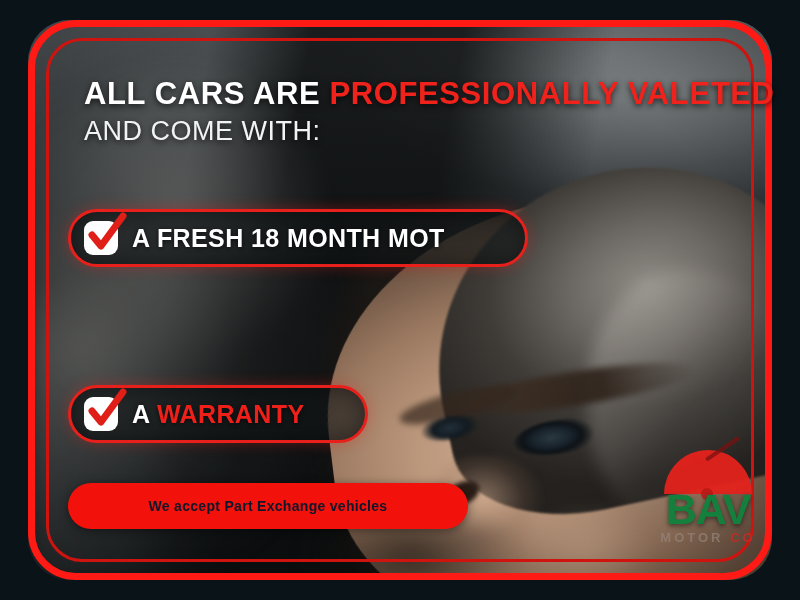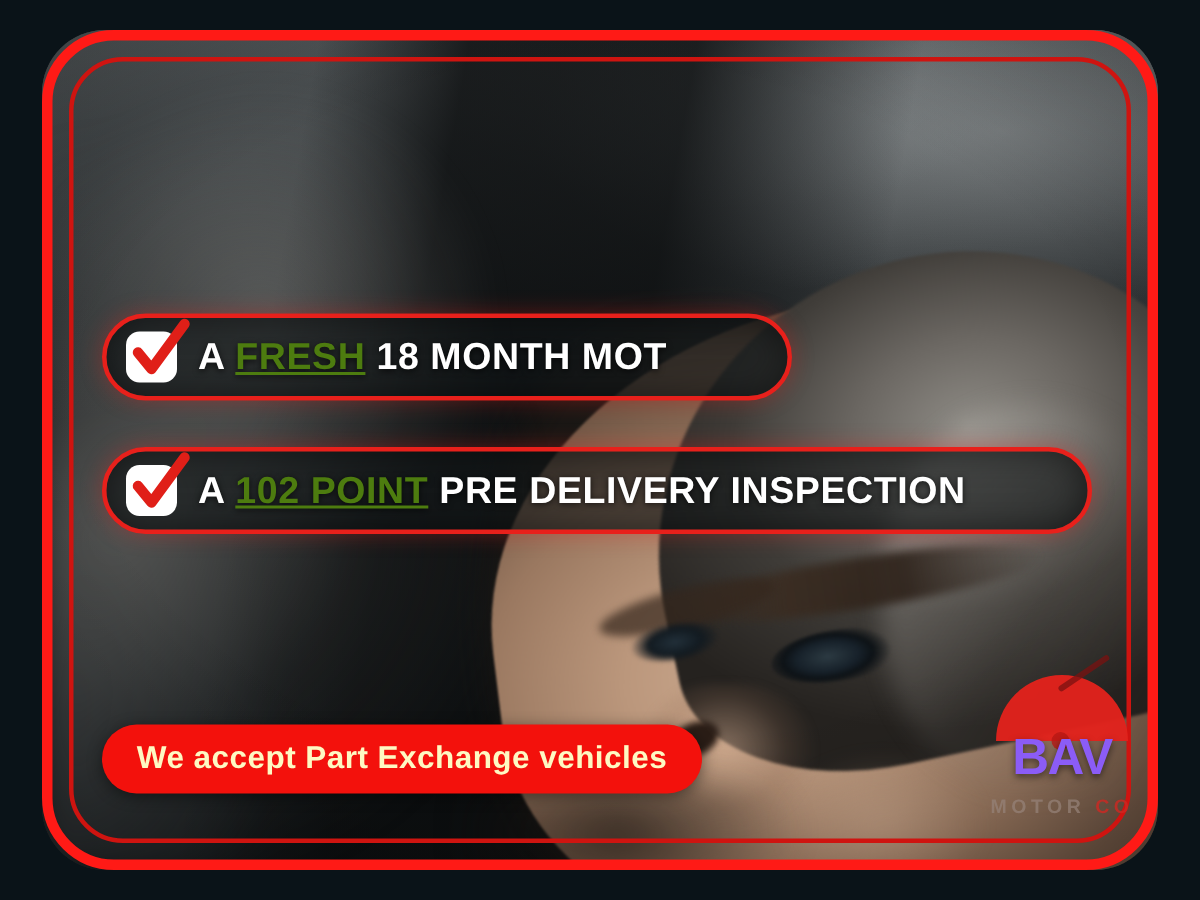--- a/index.html
+++ b/index.html
@@ -250,39 +250,39 @@
   }
 
   .pill-text {
     font-size: 25px;
     font-weight: 700;
     color: #ffffff;
     letter-spacing: 0.4px;
     white-space: nowrap;
     text-shadow: 0 1px 4px rgba(0,0,0,0.7);
   }
-  .pill-text .red { color: #4d7c0f; text-decoration: underline; }
+  .pill-text .red { color: #ffffff; }
   .pill-text .allred { color: #ee2019; }
 
   
   .px-btn {
     position: absolute;
     left: 68px; top: 483px;
     width: 400px; height: 46px;
     border-radius: 23px;
     background: #f3110c;
     display: flex;
     align-items: center;
     justify-content: center;
     box-shadow: 0 2px 10px rgba(0,0,0,0.45);
   }
   .px-btn span {
-    font-size: 21px;
+    font-size: 14px;
     font-weight: 700;
-    color: #fef9c3;
+    color: #0f172a;
     letter-spacing: 0.3px;
   }
 
   
   .logo {
     position: absolute;
     left: 648px; top: 450px;
     width: 120px; height: 105px;
   }
   .logo-arc {
@@ -309,23 +309,23 @@
     width: 12px; height: 12px;
     border-radius: 50%;
     background: #b51814;
     opacity: 0.8;
   }
   .logo-bav {
     position: absolute;
     left: 6px; top: 38px;
     width: 108px;
     text-align: center;
-    font-size: 34px;
+    font-size: 43px;
     font-weight: 700;
-    color: #8b5cf6;
+    color: #15803d;
     letter-spacing: -1px;
     line-height: 1;
     text-shadow: 0 2px 5px rgba(0,0,0,0.5);
   }
   .logo-sub {
     position: absolute;
     left: 6px; top: 80px;
     width: 108px;
     text-align: center;
     font-size: 13px;
@@ -356,39 +356,43 @@
     <div class="nose"></div>
     <div class="nostril"></div>
     <div class="cheek-hi"></div>
     <div class="neck-dark"></div>
     <div class="vignette"></div>
   </div>
 
   <div class="frame-outer"></div>
   <div class="frame-inner"></div>
 
+  <div class="headline">
+    <div class="hl-line1"><span>ALL CARS ARE </span><span class="hl-red">PROFESSIONALLY VALETED</span></div>
+    <div class="hl-line2">AND COME WITH:</div>
+  </div>
 
   <div class="pill" id="pill-1">
     <div class="check">
       <svg viewBox="0 0 38 40">
         <path d="M5 20 L14 31 L36 1" fill="none" stroke="#e01f18" stroke-width="7" stroke-linecap="round" stroke-linejoin="round"></path>
       </svg>
     </div>
     <div class="pill-text"><span>A </span><span class="red">FRESH</span><span> 18 MONTH MOT</span></div>
   </div>
 
-  <div class="pill" id="pill-2">
+
+  <div class="pill" id="pill-3">
     <div class="check">
       <svg viewBox="0 0 38 40">
         <path d="M5 20 L14 31 L36 1" fill="none" stroke="#e01f18" stroke-width="7" stroke-linecap="round" stroke-linejoin="round"></path>
       </svg>
     </div>
-    <div class="pill-text"><span>A </span><span class="red">102 POINT</span><span> PRE DELIVERY INSPECTION</span></div>
-  </div>
-
+    <div class="pill-text"><span>A </span><span class="allred">WARRANTY</span><span></span></div>
+  </div>
 
   <div class="px-btn">
     <span>We accept Part Exchange vehicles</span>
   </div>
 
   <div class="logo">
     <div class="logo-arc"></div>
     <div class="logo-needle"></div>
     <div class="logo-hub"></div>
     <div class="logo-bav">BAV</div>

